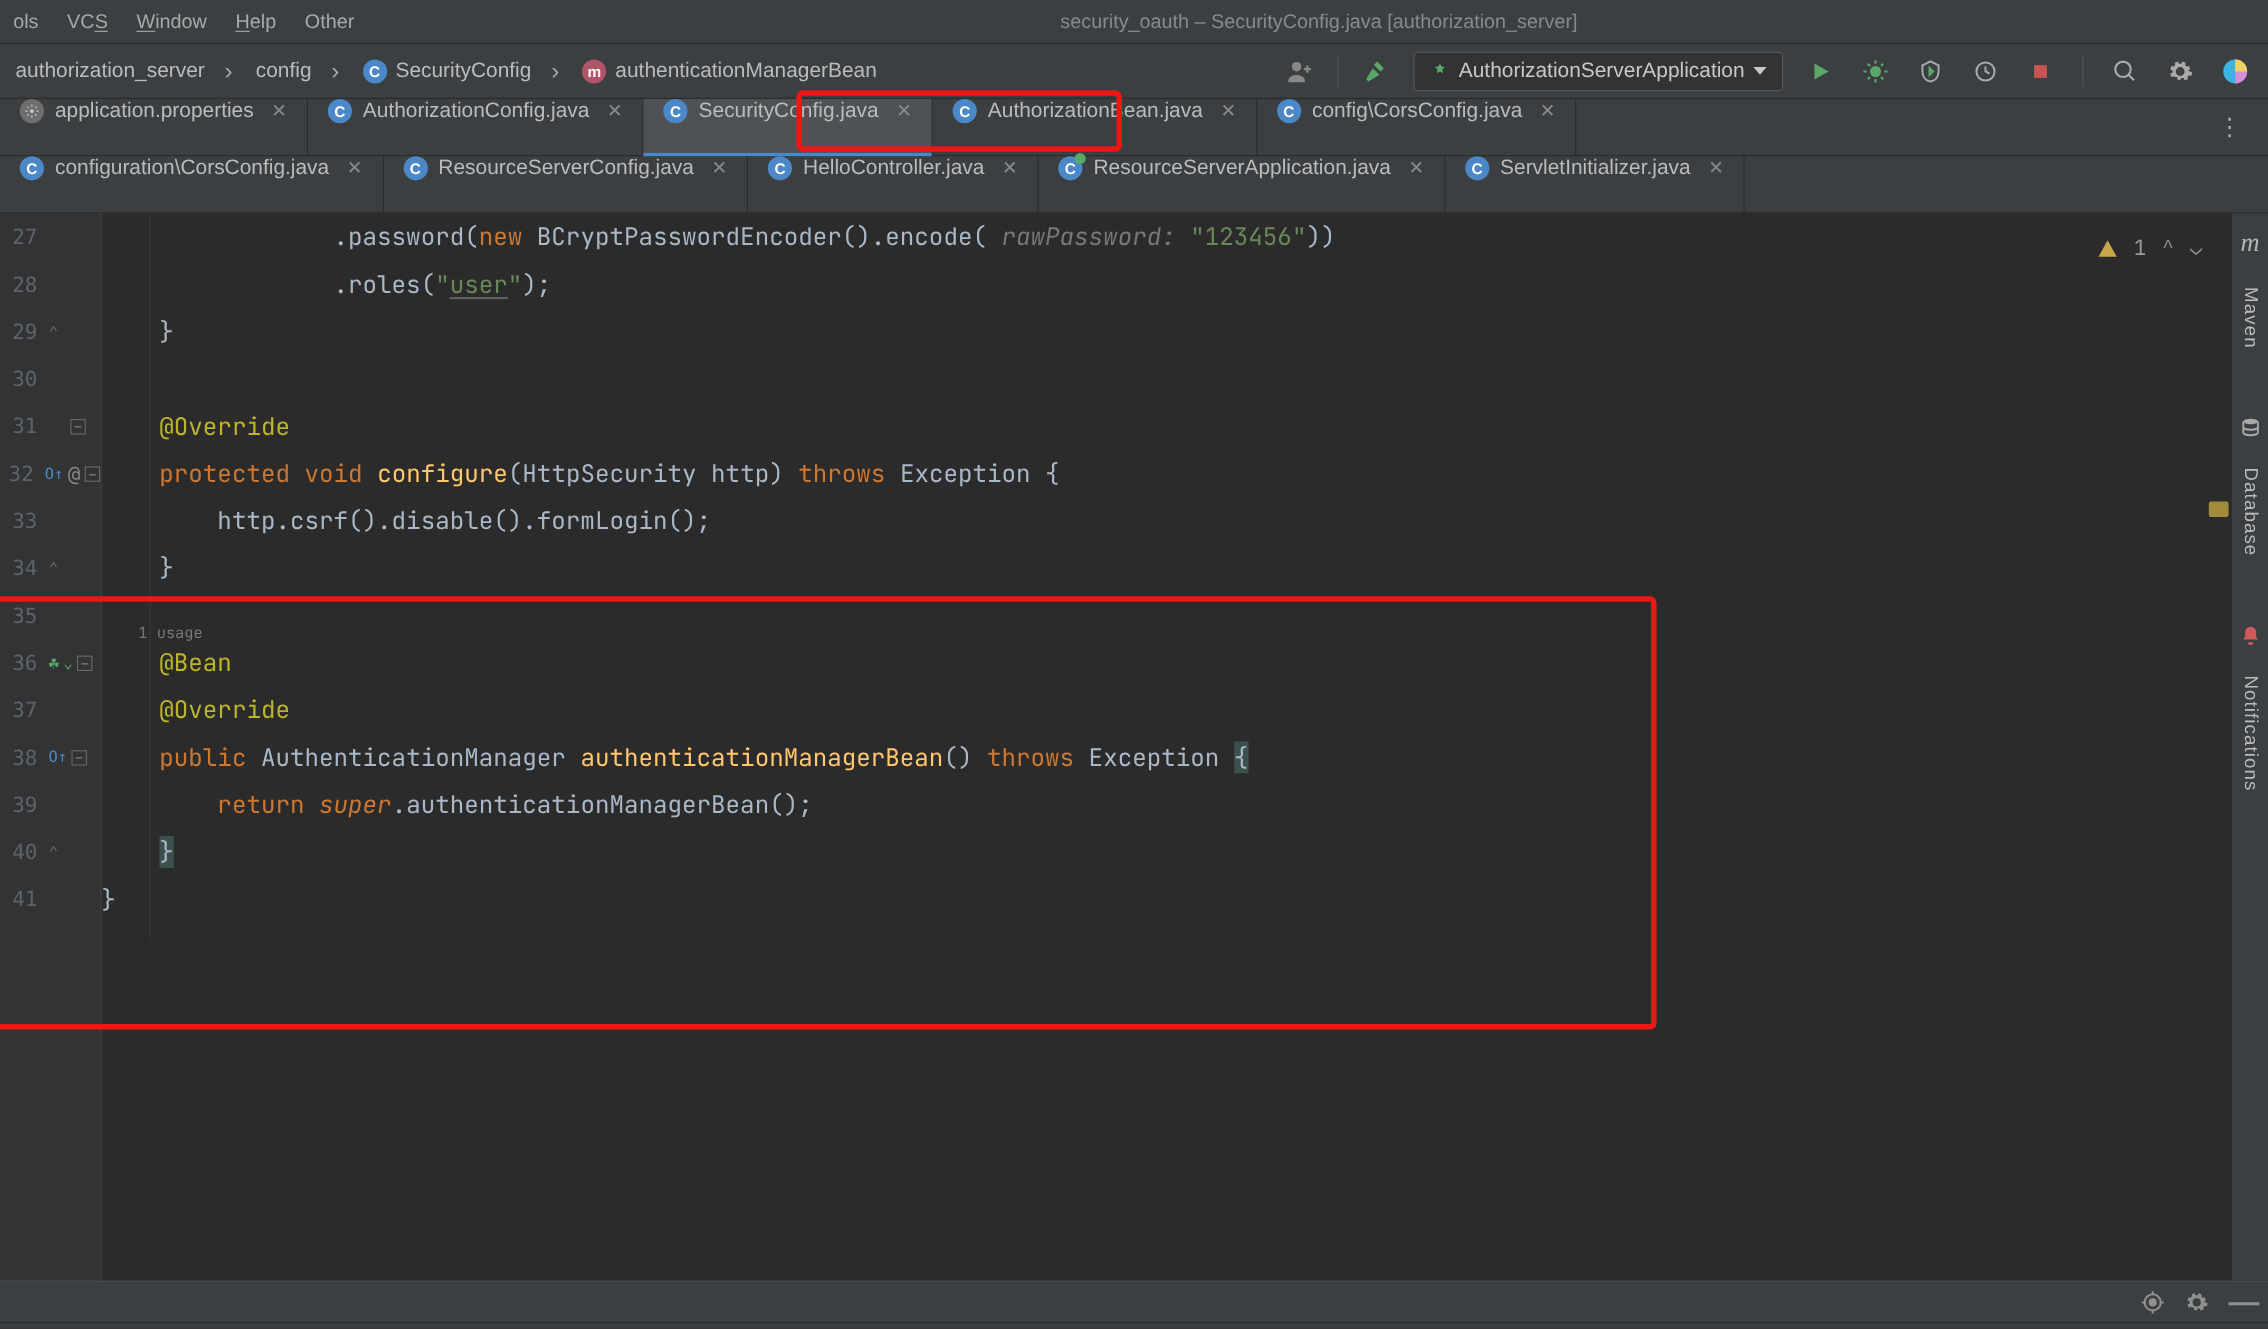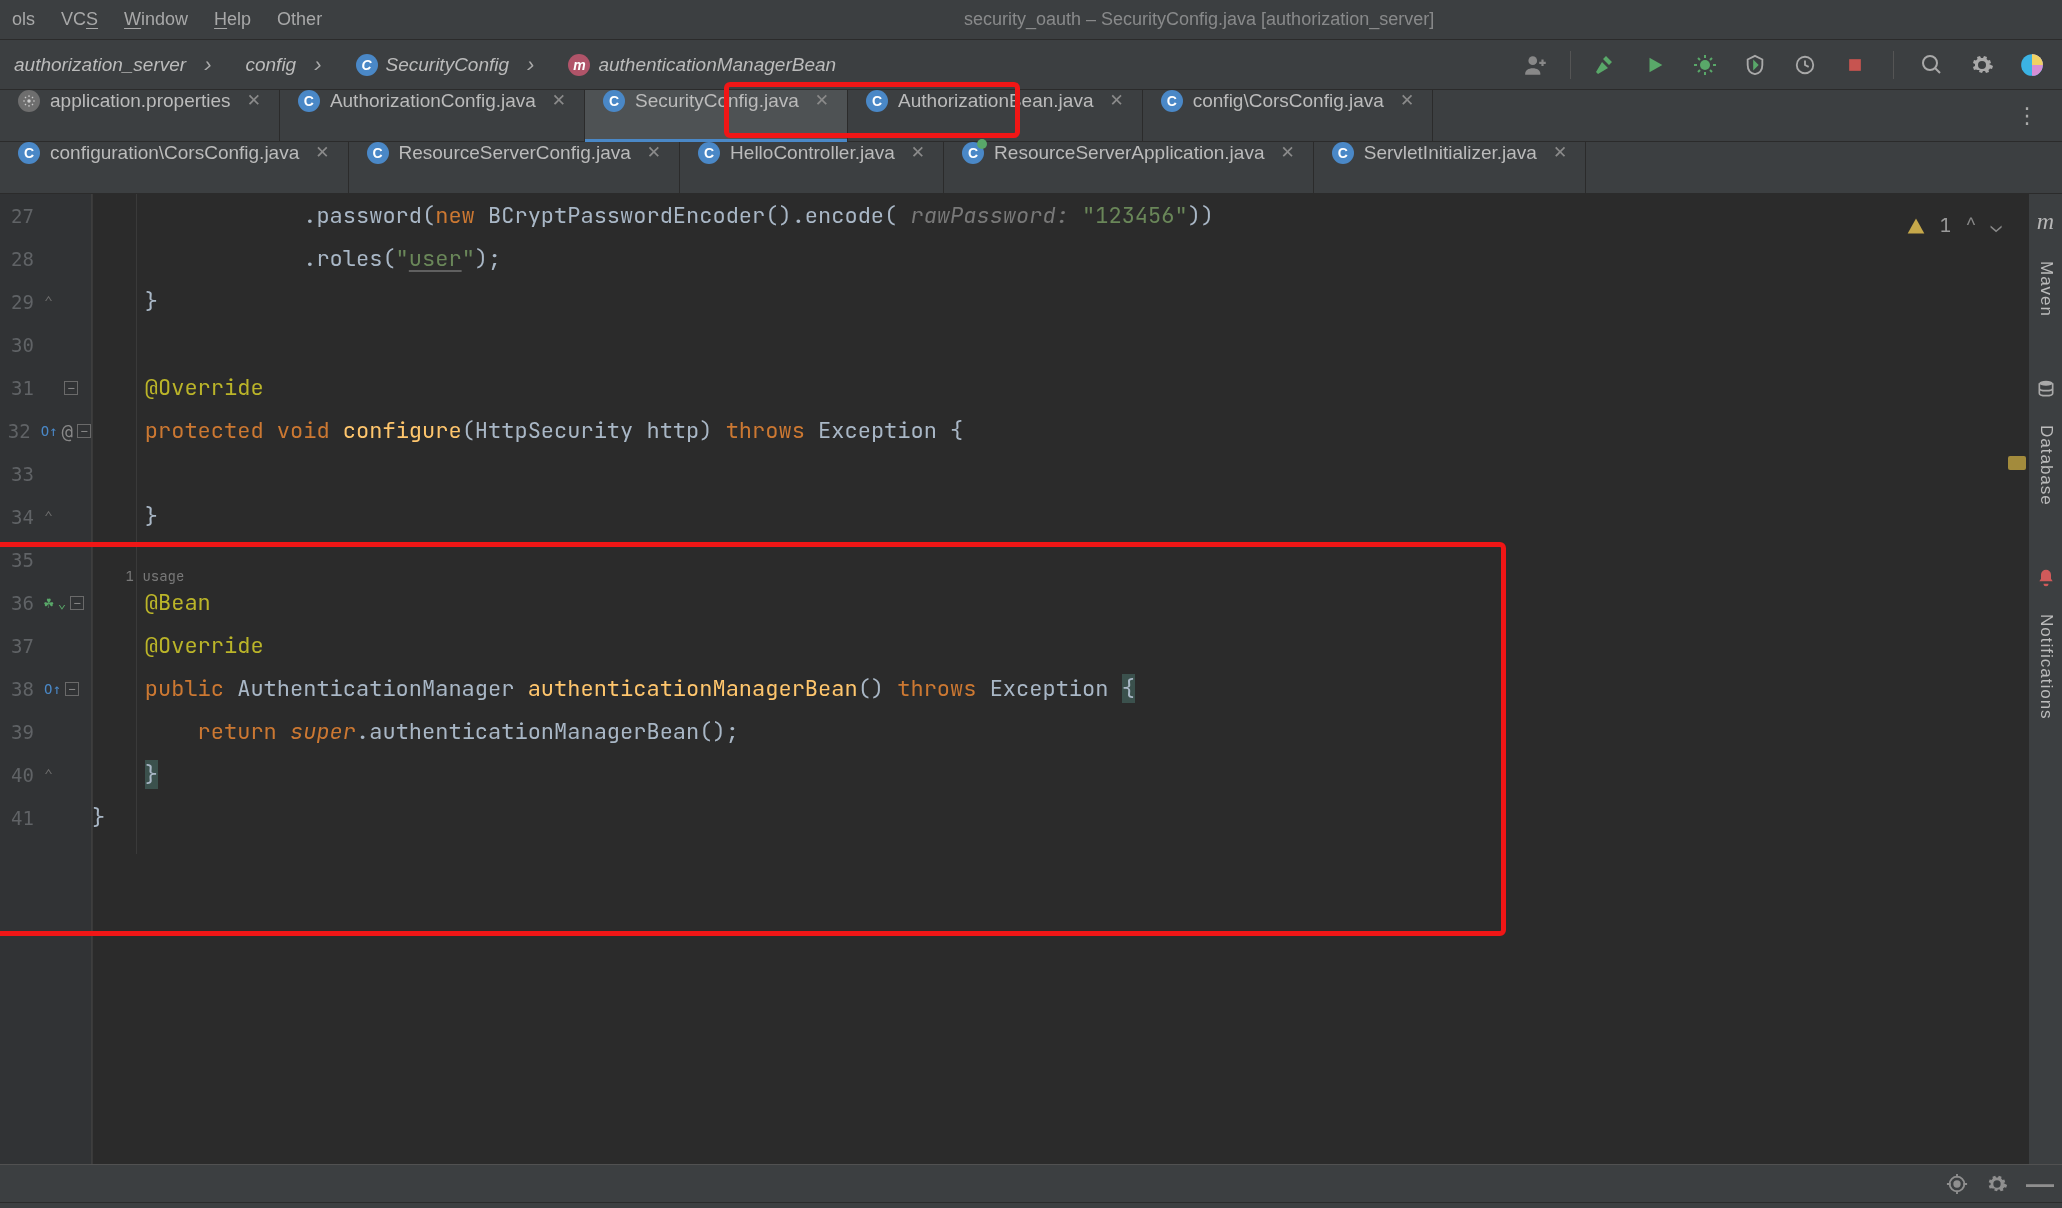--- a/index.html
+++ b/index.html
@@ -9,21 +9,21 @@
     --fg:#a9b7c6; --fg-dim:#787878; --accent:#4a88c7; --border:#555555;
     --kw:#cc7832; --str:#6a8759; --ann:#bbb529; --id:#a9b7c6; --type:#a9b7c6; --func:#ffc66d; --num:#6897bb; --comment:#808080;
   }
   
   .menubar{ height:40px; background:var(--bg-dark); display:flex; align-items:center; padding:0 12px; gap:26px; color:#bbbbbb; font-size:18px; border-bottom:1px solid #2b2b2b;}
   .menubar .mi{ opacity:.85; }
   .menubar .mi u{ text-decoration:underline; text-underline-offset:3px; }
   .menubar .title-center{ flex:1; text-align:center; color:#bbbbbb; opacity:.6;}
   
   .crumbbar{ height:50px; background:var(--bg-dark); display:flex; align-items:center; padding:0 14px; gap:10px; border-bottom:1px solid #2b2b2b;}
-  .crumbs{ display:flex; align-items:center; gap:28px; flex:0 0 auto;font-style:italic;}
+  .crumbs{ display:flex; align-items:center; gap:15px; flex:0 0 auto;}
   .crumb{ display:flex; align-items:center; gap:8px; color:#bbbbbb; font-size:19px;}
   .chev::after{ content:"›"; color:#aaa; margin:0 6px 0 10px; font-size:22px;}
   .spacer{ flex:1; }
   .toolbtn{ width:32px; height:32px; display:flex; align-items:center; justify-content:center; color:#aeb1b3; }
   .toolbar-right{ display:flex; align-items:center; gap:18px; }
   .run-config{ display:flex; align-items:center; gap:8px; background:var(--bg-darker); border:1px solid #5a5a5a; border-radius:4px; padding:4px 14px; height:36px;}
   .run-config span{ color:#c8c8c8; font-size:19px;}
   .tri-down{ width:0;height:0;border-left:6px solid transparent;border-right:6px solid transparent;border-top:7px solid #c8c8c8;}
   .play-icon{ color:#59a869; }
   .bug-icon{ color:#59a869; }
@@ -119,20 +119,29 @@
           <path d="M2 20c0-3 3-5 7-5s7 2 7 5v1H2z"></path>
           <path d="M18 7v6M15 10h6" stroke="currentColor" stroke-width="2"></path>
         </svg>
     </span>
     <span style="width:1px;height:28px;background:#555;"></span>
     <span class="toolbtn" style="color:#59a869;font-size:22px;">
       <svg width="24" height="24" viewBox="0 0 24 24" fill="currentColor">
           <path d="M13 3l6 6-3 3-6-6zM9 9l-6 10 2 2 10-6z"></path>
         </svg>
     </span>
+    <div class="run-config">
+      <span style="color:#59a869;">
+        <svg width="18" height="18" viewBox="0 0 24 24" fill="currentColor">
+            <path d="M12 2l2 4 4 .6-3 3 .7 4.4L12 12l-3.7 2 .7-4.4-3-3L10 6z"></path>
+          </svg>
+      </span>
+      <span>AuthorizationServerApplication</span>
+      <span class="tri-down"></span>
+    </div>
     <span class="toolbtn play-icon">
       <svg width="22" height="22" viewBox="0 0 24 24" fill="currentColor">
           <path d="M6 4l14 8-14 8z"></path>
         </svg>
     </span>
     <span class="toolbtn bug-icon">
       <svg width="24" height="24" viewBox="0 0 24 24" fill="currentColor">
           <circle cx="12" cy="12" r="5"></circle>
           <path d="M12 2v3M12 19v3M4 12H1M23 12h-3M5 5l2 2M17 17l2 2M5 19l2-2M17 7l2-2" stroke="currentColor" stroke-width="2"></path>
         </svg>
@@ -357,20 +366,21 @@
       <span>1</span>
       <span style="color:#888;">^</span>
       <span style="color:#888;">⌄</span>
     </div>
     <div class="scroll-hint"></div>
   <div class="cline" style="top: 0px;">                <span>.password(</span><span class="kw">new</span><span> BCryptPasswordEncoder().encode(</span><span class="hint"> rawPassword: </span><span class="str">"123456"</span><span>))</span></div>
       <div class="cline" style="top: 43px;">                <span>.roles(</span><span class="str">"</span><span class="str und">user</span><span class="str">"</span><span>);</span></div>
       <div class="cline" style="top: 86px;">    }</div>
       <div class="cline" style="top: 172px;">    <span class="ann">@Override</span></div>
       <div class="cline" style="top: 215px;">    <span class="kw">protected</span> <span class="kw">void</span> <span class="func">configure</span><span>(HttpSecurity http) </span><span class="kw">throws</span><span> Exception {</span></div>
+      <div class="cline" style="top: 258px;">        http.csrf().disable().formLogin();</div>
       <div class="cline" style="top: 301px;">    }</div>
       <div class="cline usage" style="top: 361px; left: 0px;">    1 usage</div>
       <div class="cline" style="top: 387px;">    <span class="ann">@Bean</span></div>
       <div class="cline" style="top: 430px;">    <span class="ann">@Override</span></div>
       <div class="cline" style="top: 516px;">        <span class="kw">return</span> <span class="kw" style="font-style:italic;">super</span><span>.authenticationManagerBean();</span></div>
       <div class="cline" style="top: 473px;">    <span class="kw">public</span> <span>AuthenticationManager</span> <span class="func">authenticationManagerBean</span><span>() </span><span class="kw">throws</span><span> Exception </span><span style="background:#3b514d;">{</span></div>
       <div class="cline" style="top: 559px;">    <span style="background:#3b514d;">}</span></div>
       <div class="cline" style="top: 602px;">}</div>
     </div>
 

